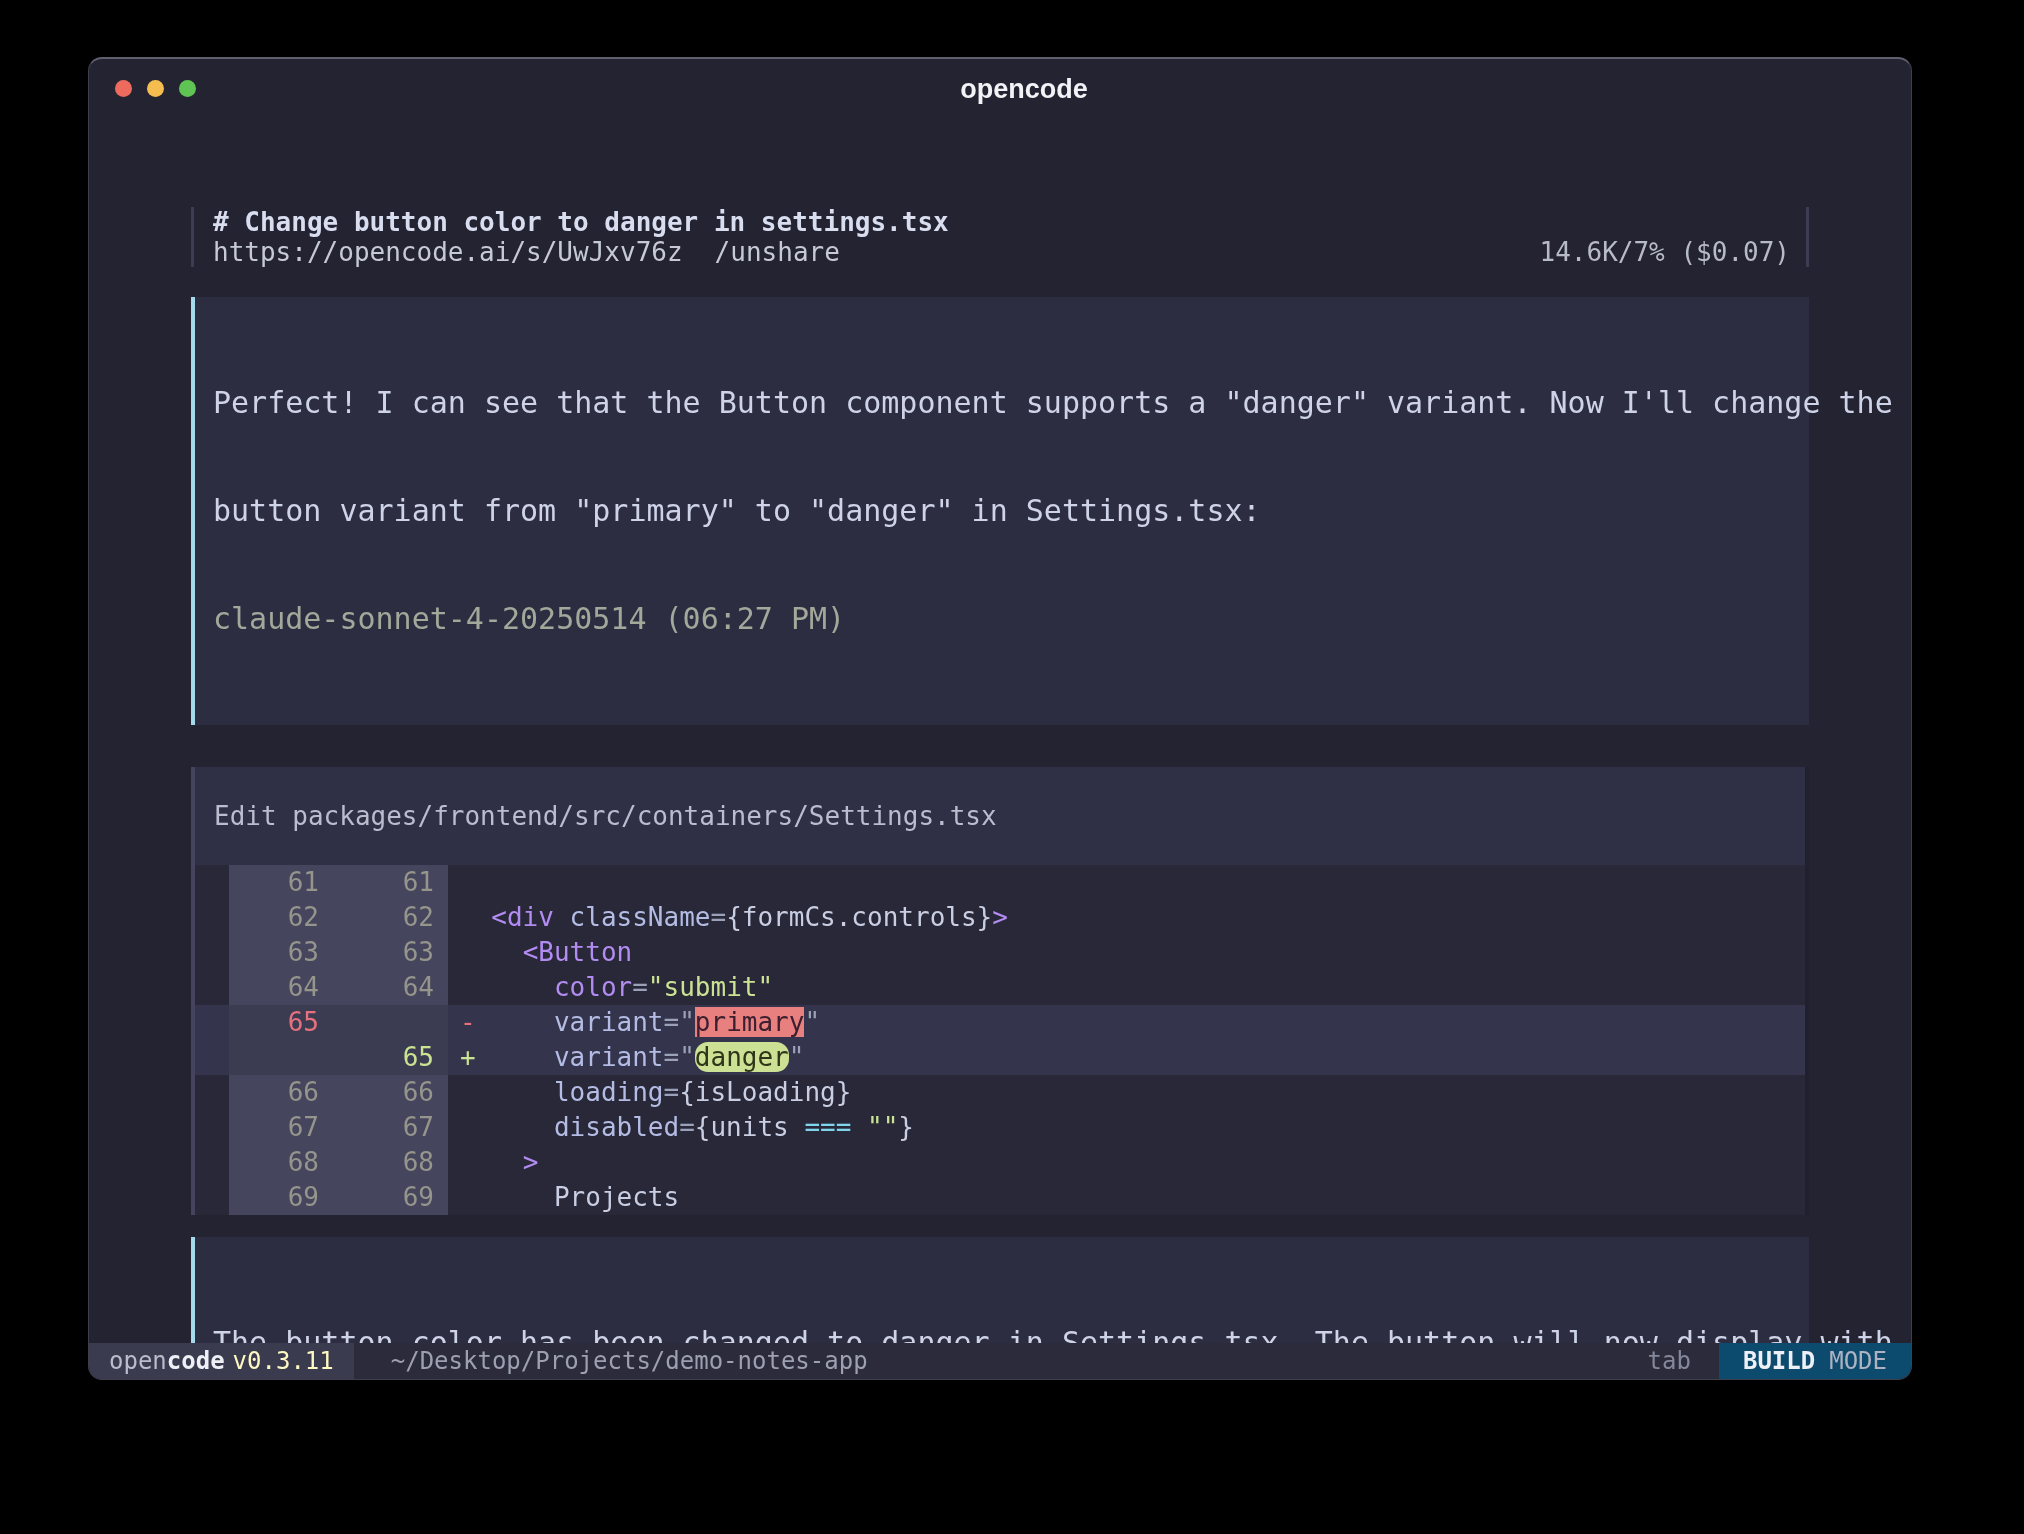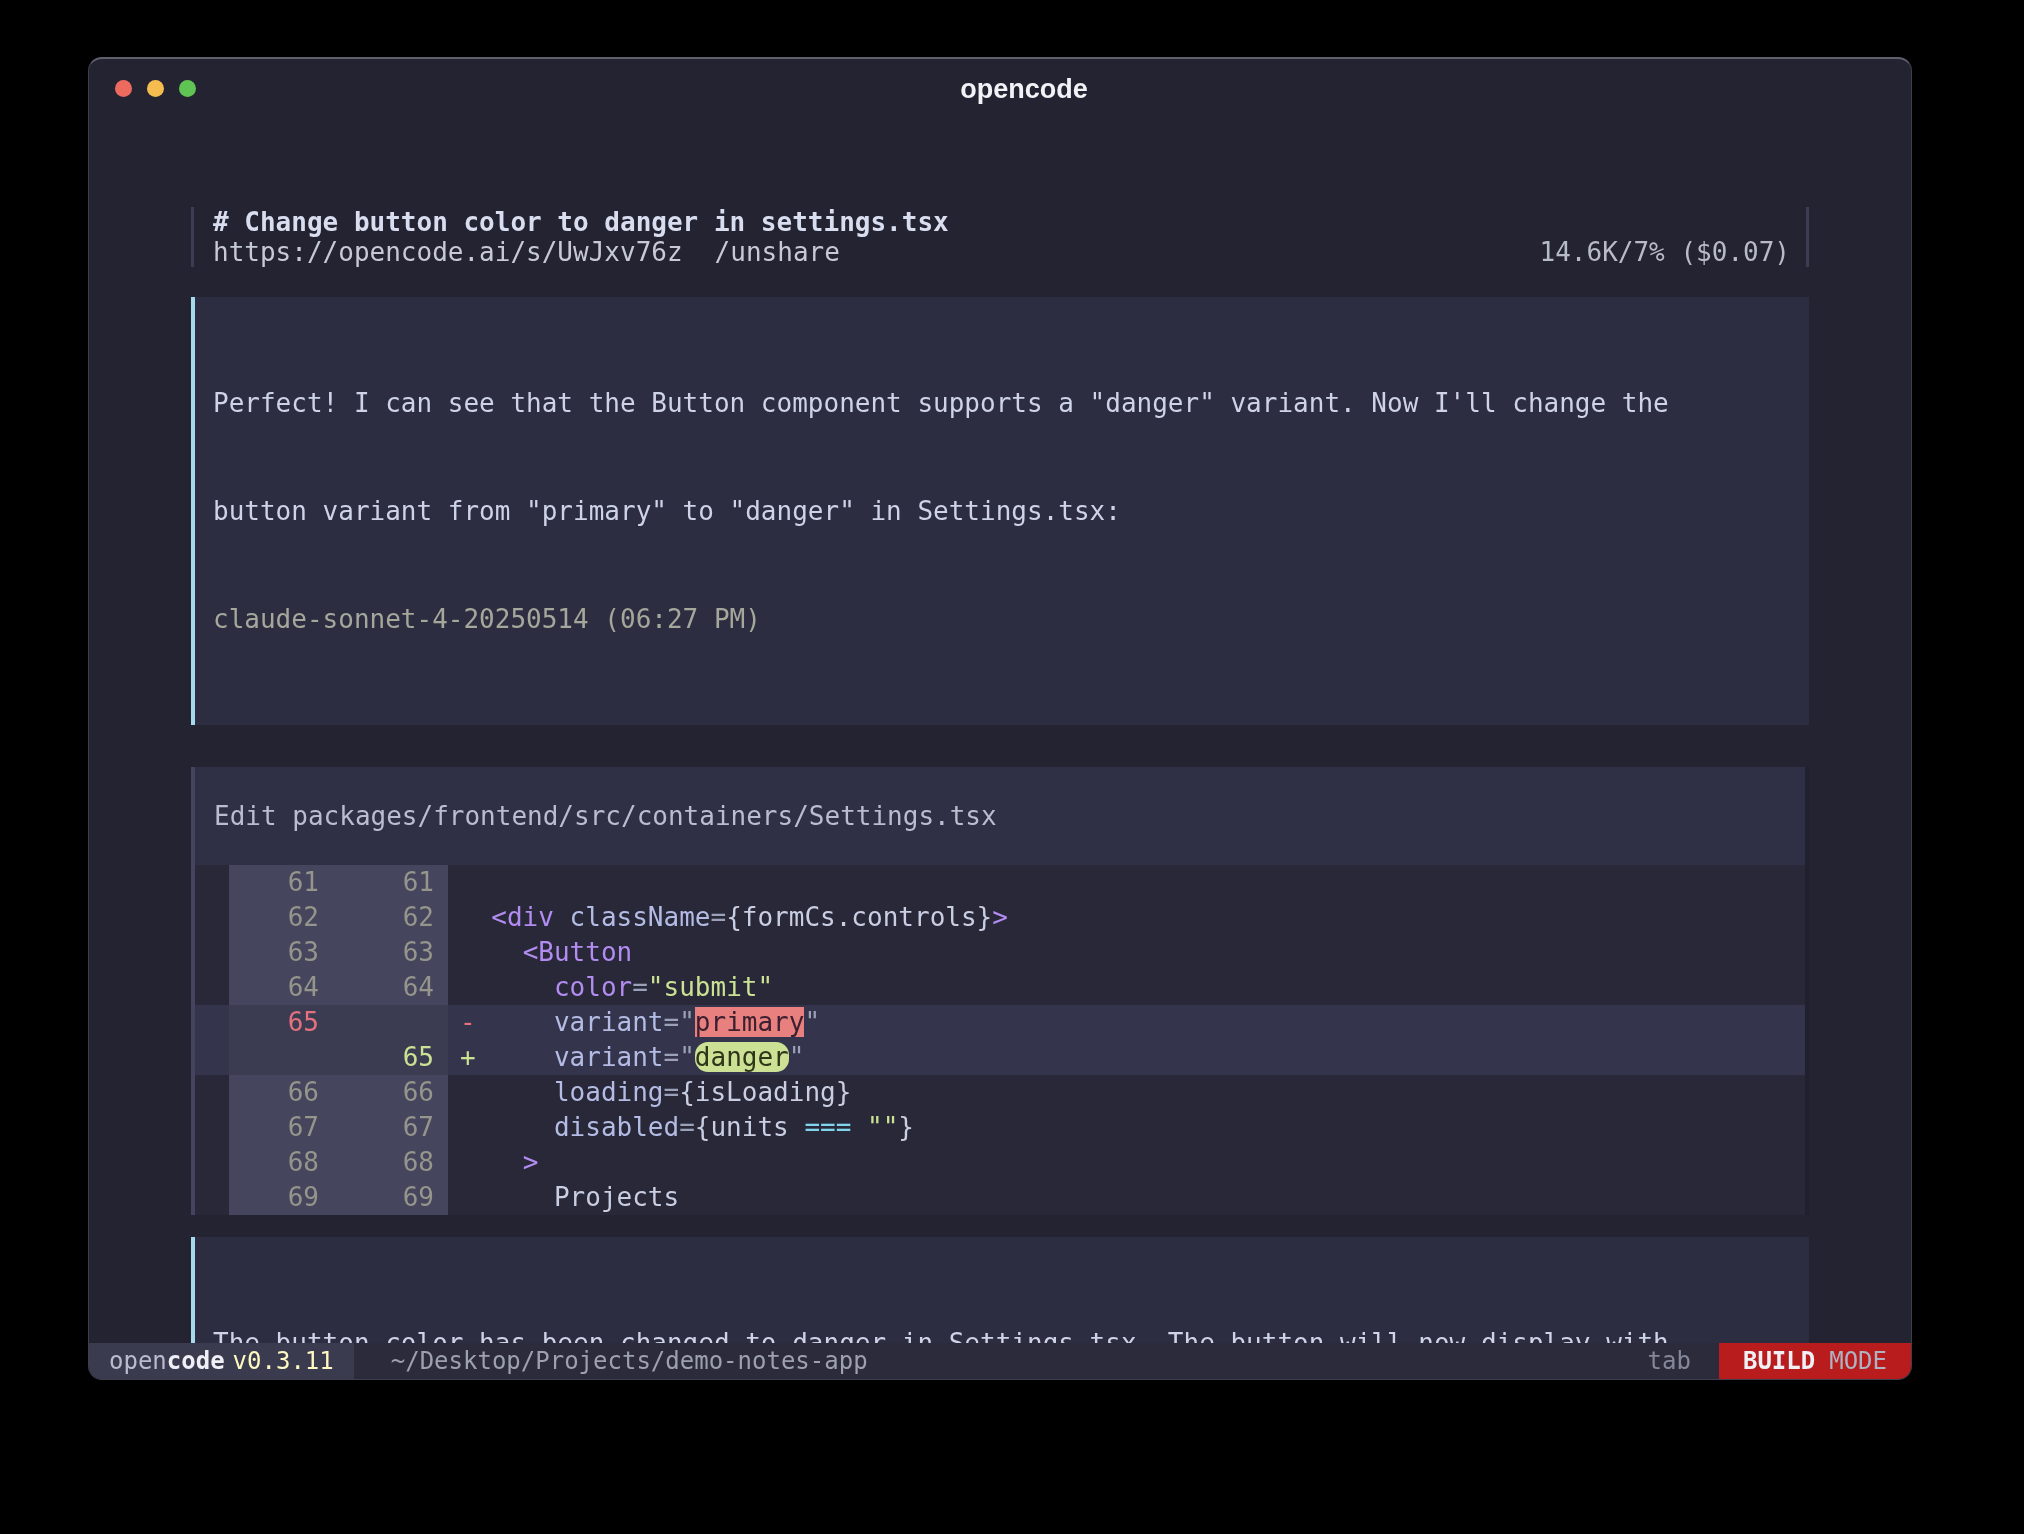--- a/index.html
+++ b/index.html
@@ -25,21 +25,21 @@
   .chat-header{height:60px;border-left:3px solid #3c3c55;border-right:3px solid #3c3c55;
     padding:0 16px 0 19px;font-size:26px;line-height:30px;white-space:nowrap;}
   .chat-header .t1{font-weight:bold;color:#d9ddf0;}
   .chat-header .t2{display:flex;color:#c6cad6;}
   .chat-header .unshare{margin-left:32px;}
   .chat-header .sp{flex:1;}
   .chat-header .tok{color:#b7bbc8;}
 
   
   .msg{background:#2d2d42;border-left:4px solid #a5d9ec;padding:16px 18px;
-    font-size:26px;line-height:36px;color:#ced3e8;white-space:pre;}
+    font-size:30px;line-height:36px;color:#ced3e8;white-space:pre;}
   .msg1{margin-top:30px;}
   .msg2{margin-top:22px;}
   .msg .meta{color:#a3a89a;}
 
   
   .edit{margin-top:42px;background:#2f2f45;border-left:4px solid #44445e;border-right:4px solid #20202f;}
   .edit-header{padding:34px 0 34px 19px;font-size:26px;line-height:30px;color:#b9bdce;white-space:nowrap;}
   .diff{font-size:26px;}
   .diff-row{display:flex;height:35px;line-height:35px;}
   .diff-row.ctx{background:#282839;}
@@ -67,21 +67,21 @@
   
   .statusbar{margin-top:18px;height:36px;flex:0 0 auto;background:#2b2b3c;display:flex;
     align-items:stretch;font-size:24px;line-height:36px;white-space:nowrap;}
   .sb-chip-left{background:#3b3b50;padding:0 20px;}
   .sb-chip-left .open{color:#b9bdcc;}
   .sb-chip-left .code{color:#eef0f6;font-weight:bold;}
   .sb-chip-left .ver{color:#fef9c3;margin-left:8px;}
   .statusbar .cwd{color:#9ca0b0;margin-left:37px;}
   .statusbar .sp{flex:1;}
   .statusbar .tab{color:#84889a;margin-right:28px;}
-  .sb-chip-right{background:#b91c1c;padding:0 24px;}
+  .sb-chip-right{background:#0c4a6e;padding:0 24px;}
   .sb-chip-right .mode-b{color:#eef0f6;font-weight:bold;}
   .sb-chip-right .mode-r{color:#aeb2c2;margin-left:14px;}
 </style>
 </head>
 <body>
 
 <div class="window">
 
   <div class="titlebar">
     <div class="lights">

